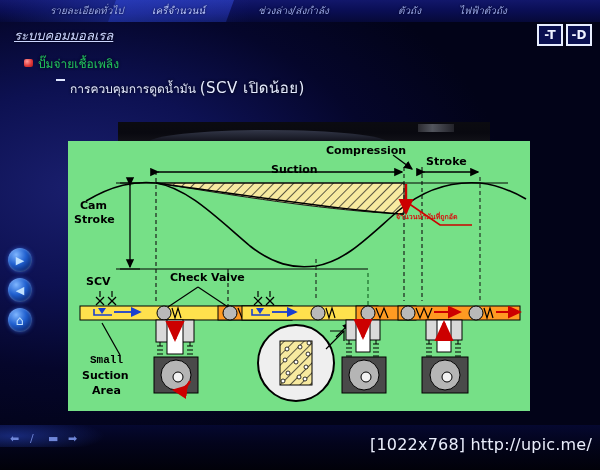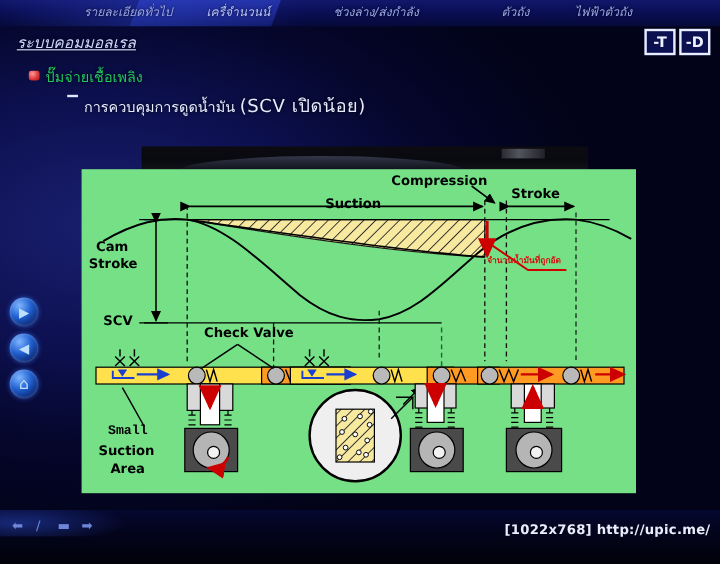--- a/index.html
+++ b/index.html
@@ -45,21 +45,20 @@
   .nav-item {
     position: absolute;
     top: 2px;
     height: 18px;
     line-height: 18px;
     color: #9aa8e8;
     font-size: 10px;
     font-style: italic;
     white-space: nowrap;
     text-shadow: 0 0 2px rgba(0,0,0,0.8);
-    margin-left: 20px;
   }
   .nav-item.active {
     color: #b9c6ff;
   }
   .nav-hl {
     position: absolute;
     top: 0;
     height: 22px;
     background: linear-gradient(180deg, #2433a8 0%, #1a2488 60%, #101a66 100%);
     transform: skewX(-20deg);
@@ -220,22 +219,22 @@
     position: absolute;
     top: 433px;
     color: #6f86d8;
     font-size: 11px;
     line-height: 11px;
   }
   .footer-text {
     position: absolute;
     right: 8px; top: 435px;
     color: #eaeefc;
-    font-size: 11px;
-    font-weight: bold;
+    font-size: 16px;
+    font-weight: normal;
     white-space: nowrap;
     letter-spacing: 0.2px;
   }
 </style>
 </head>
 <body>
 
 <div id="screen">
 
   <div class="slide-bg"></div>
@@ -417,23 +416,23 @@
 
       <path d="M130,146 L100,166" fill="none" stroke="#000" stroke-width="1.2"></path>
       <path d="M130,146 L160,166" fill="none" stroke="#000" stroke-width="1.2"></path>
     </svg>
 
     <div class="dg-label" style="left:203px; top:22px;">Suction</div>
     <div class="dg-label" style="left:258px; top:3px;">Compression</div>
     <div class="dg-label" style="left:358px; top:14px;">Stroke</div>
     <div class="dg-label" style="left:12px; top:58px;">Cam</div>
     <div class="dg-label" style="left:6px;  top:72px;">Stroke</div>
-    <div class="thai-red" style="left:338px; top:70px;">จำนวนน้ำมันที่ถูกอัด</div>
-
-    <div class="dg-label" style="left:18px; top:120px;">SCV</div>
+    <div class="thai-red" style="left:328px; top:70px;">จำนวนน้ำมันที่ถูกอัด</div>
+
+    <div class="dg-label" style="left:18px; top:134px;">SCV</div>
     <div class="dg-label" style="left:102px; top:130px;">Check Valve</div>
     <div class="dg-label" style="left:22px; top:213px;font-family:Liberation Mono, monospace;">Small</div>
     <div class="dg-label" style="left:14px; top:228px;">Suction</div>
     <div class="dg-label" style="left:24px; top:243px;">Area</div>
   </div>
 
   <div class="side-btn" style="top:248px;">
     <span style="color:#bfe0ff; font-size:11px;">▶</span>
   </div>
   <div class="side-btn" style="top:278px;">

